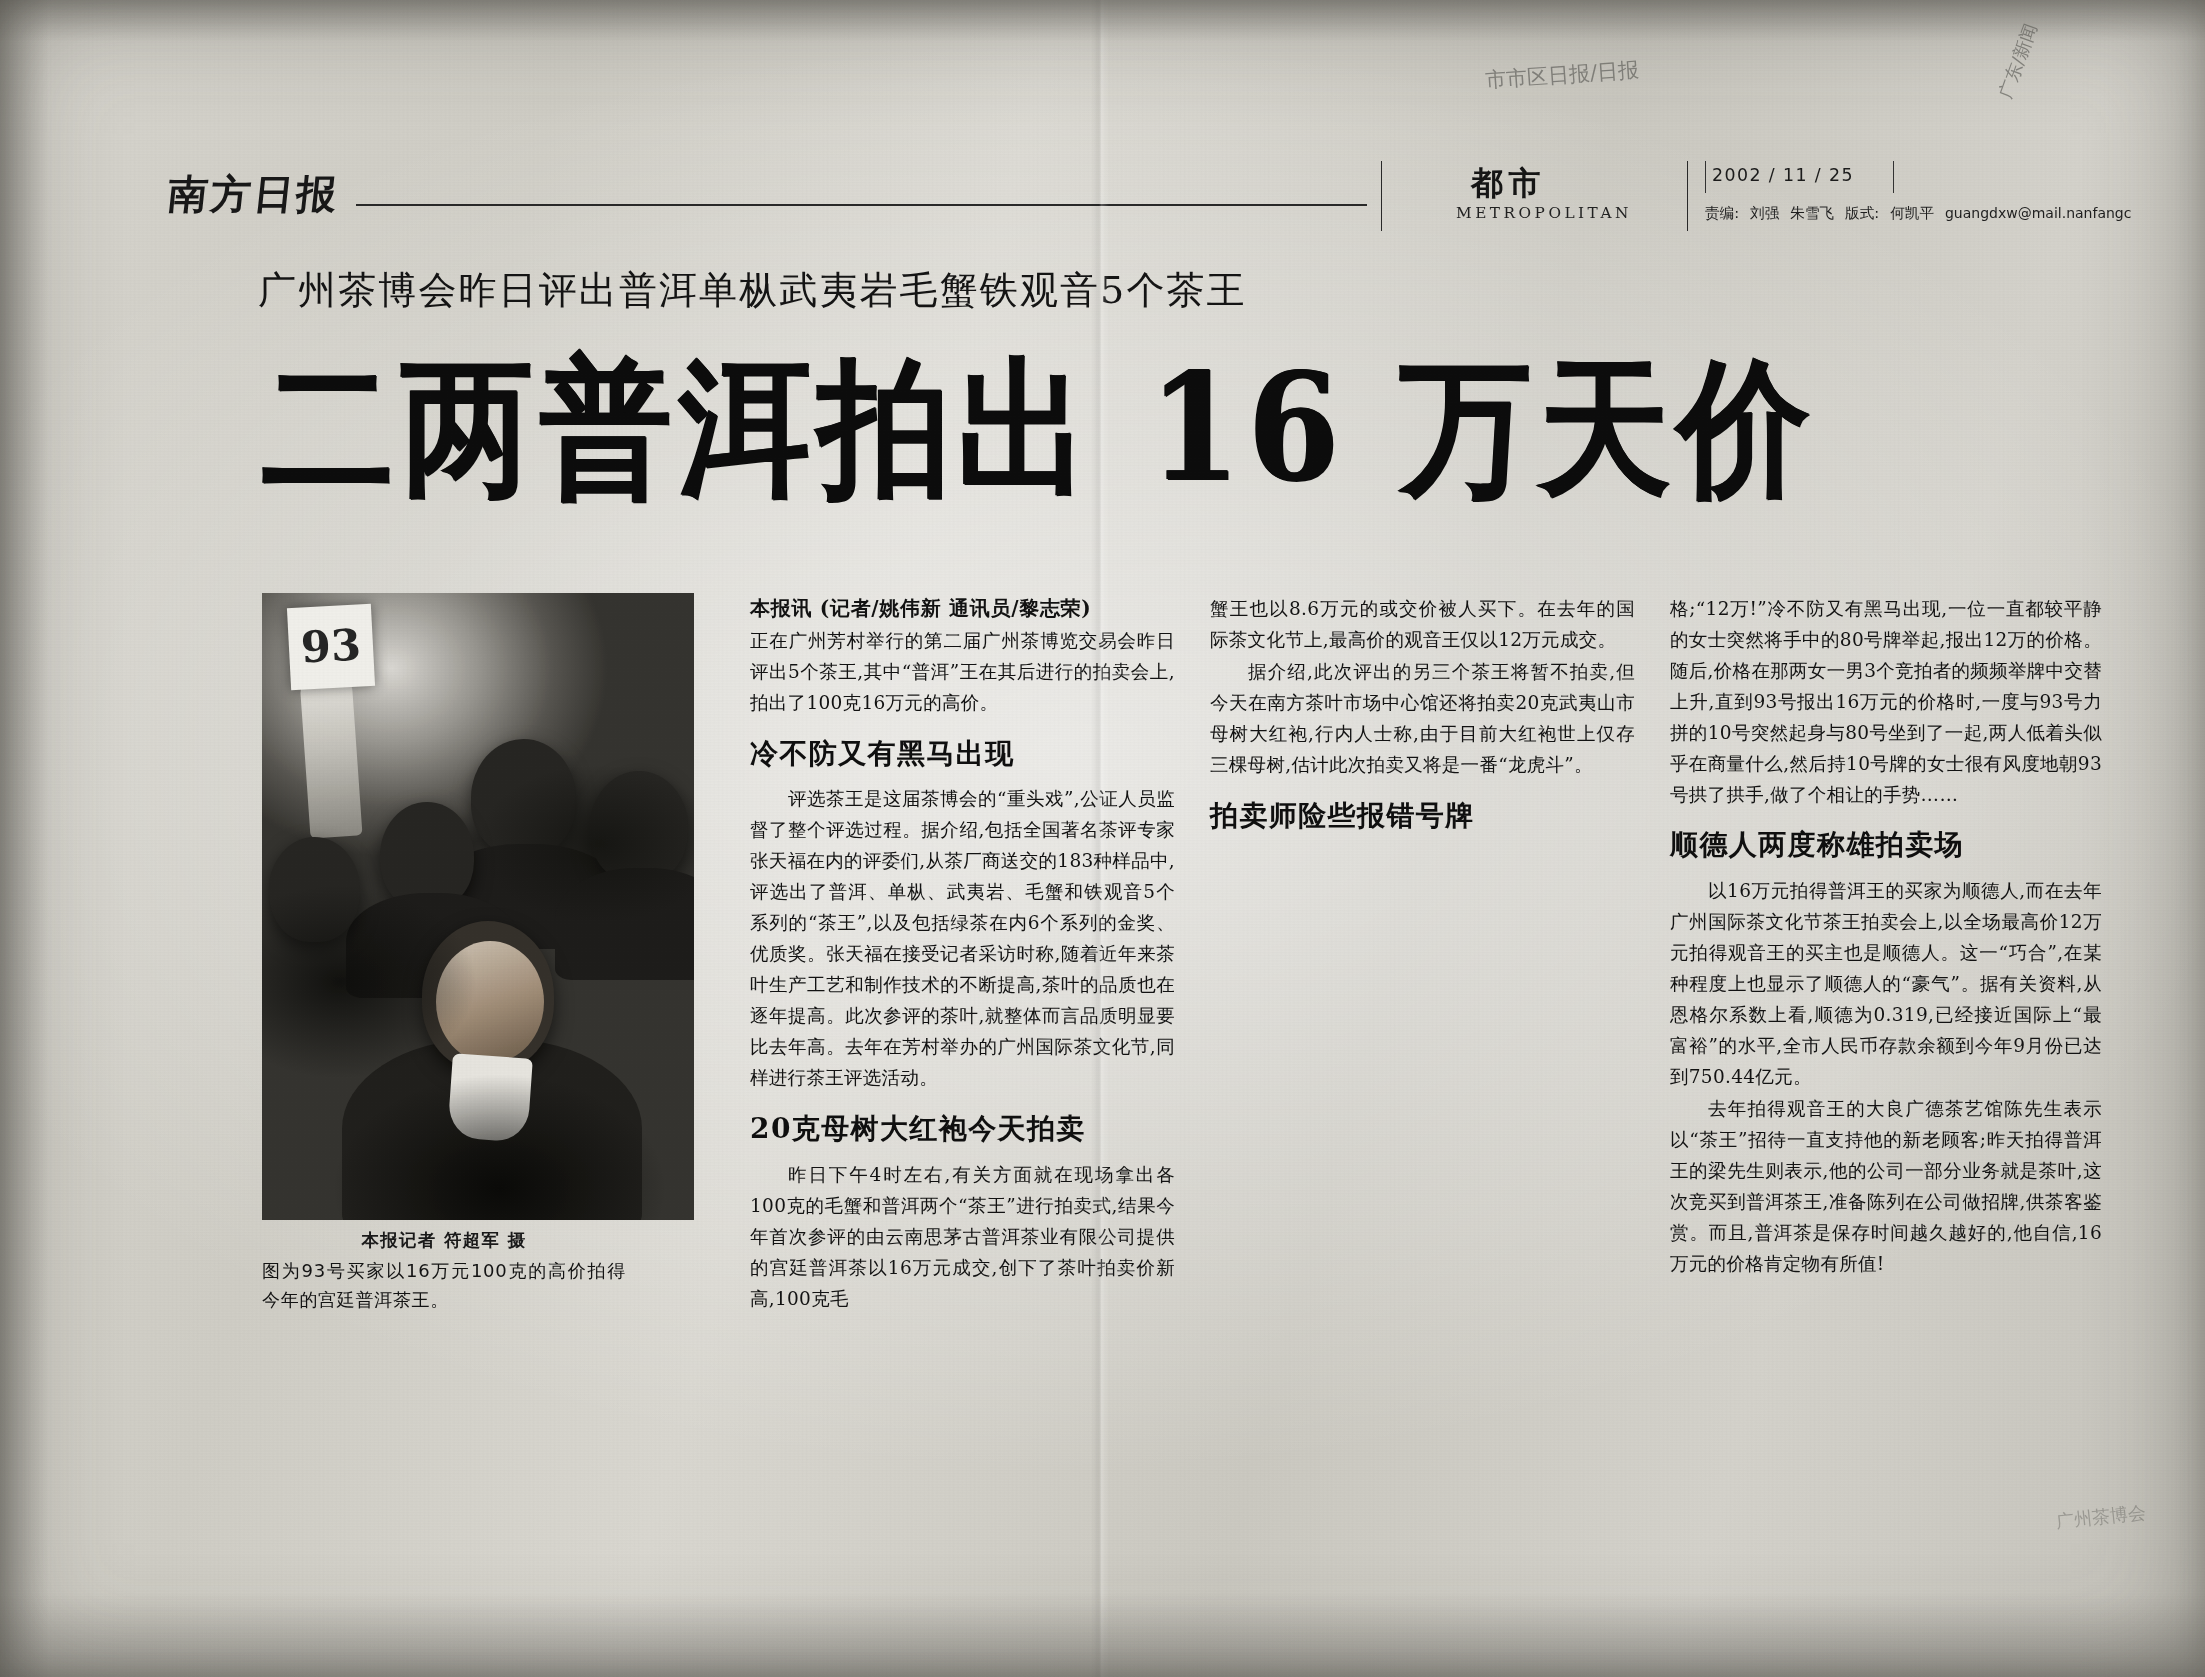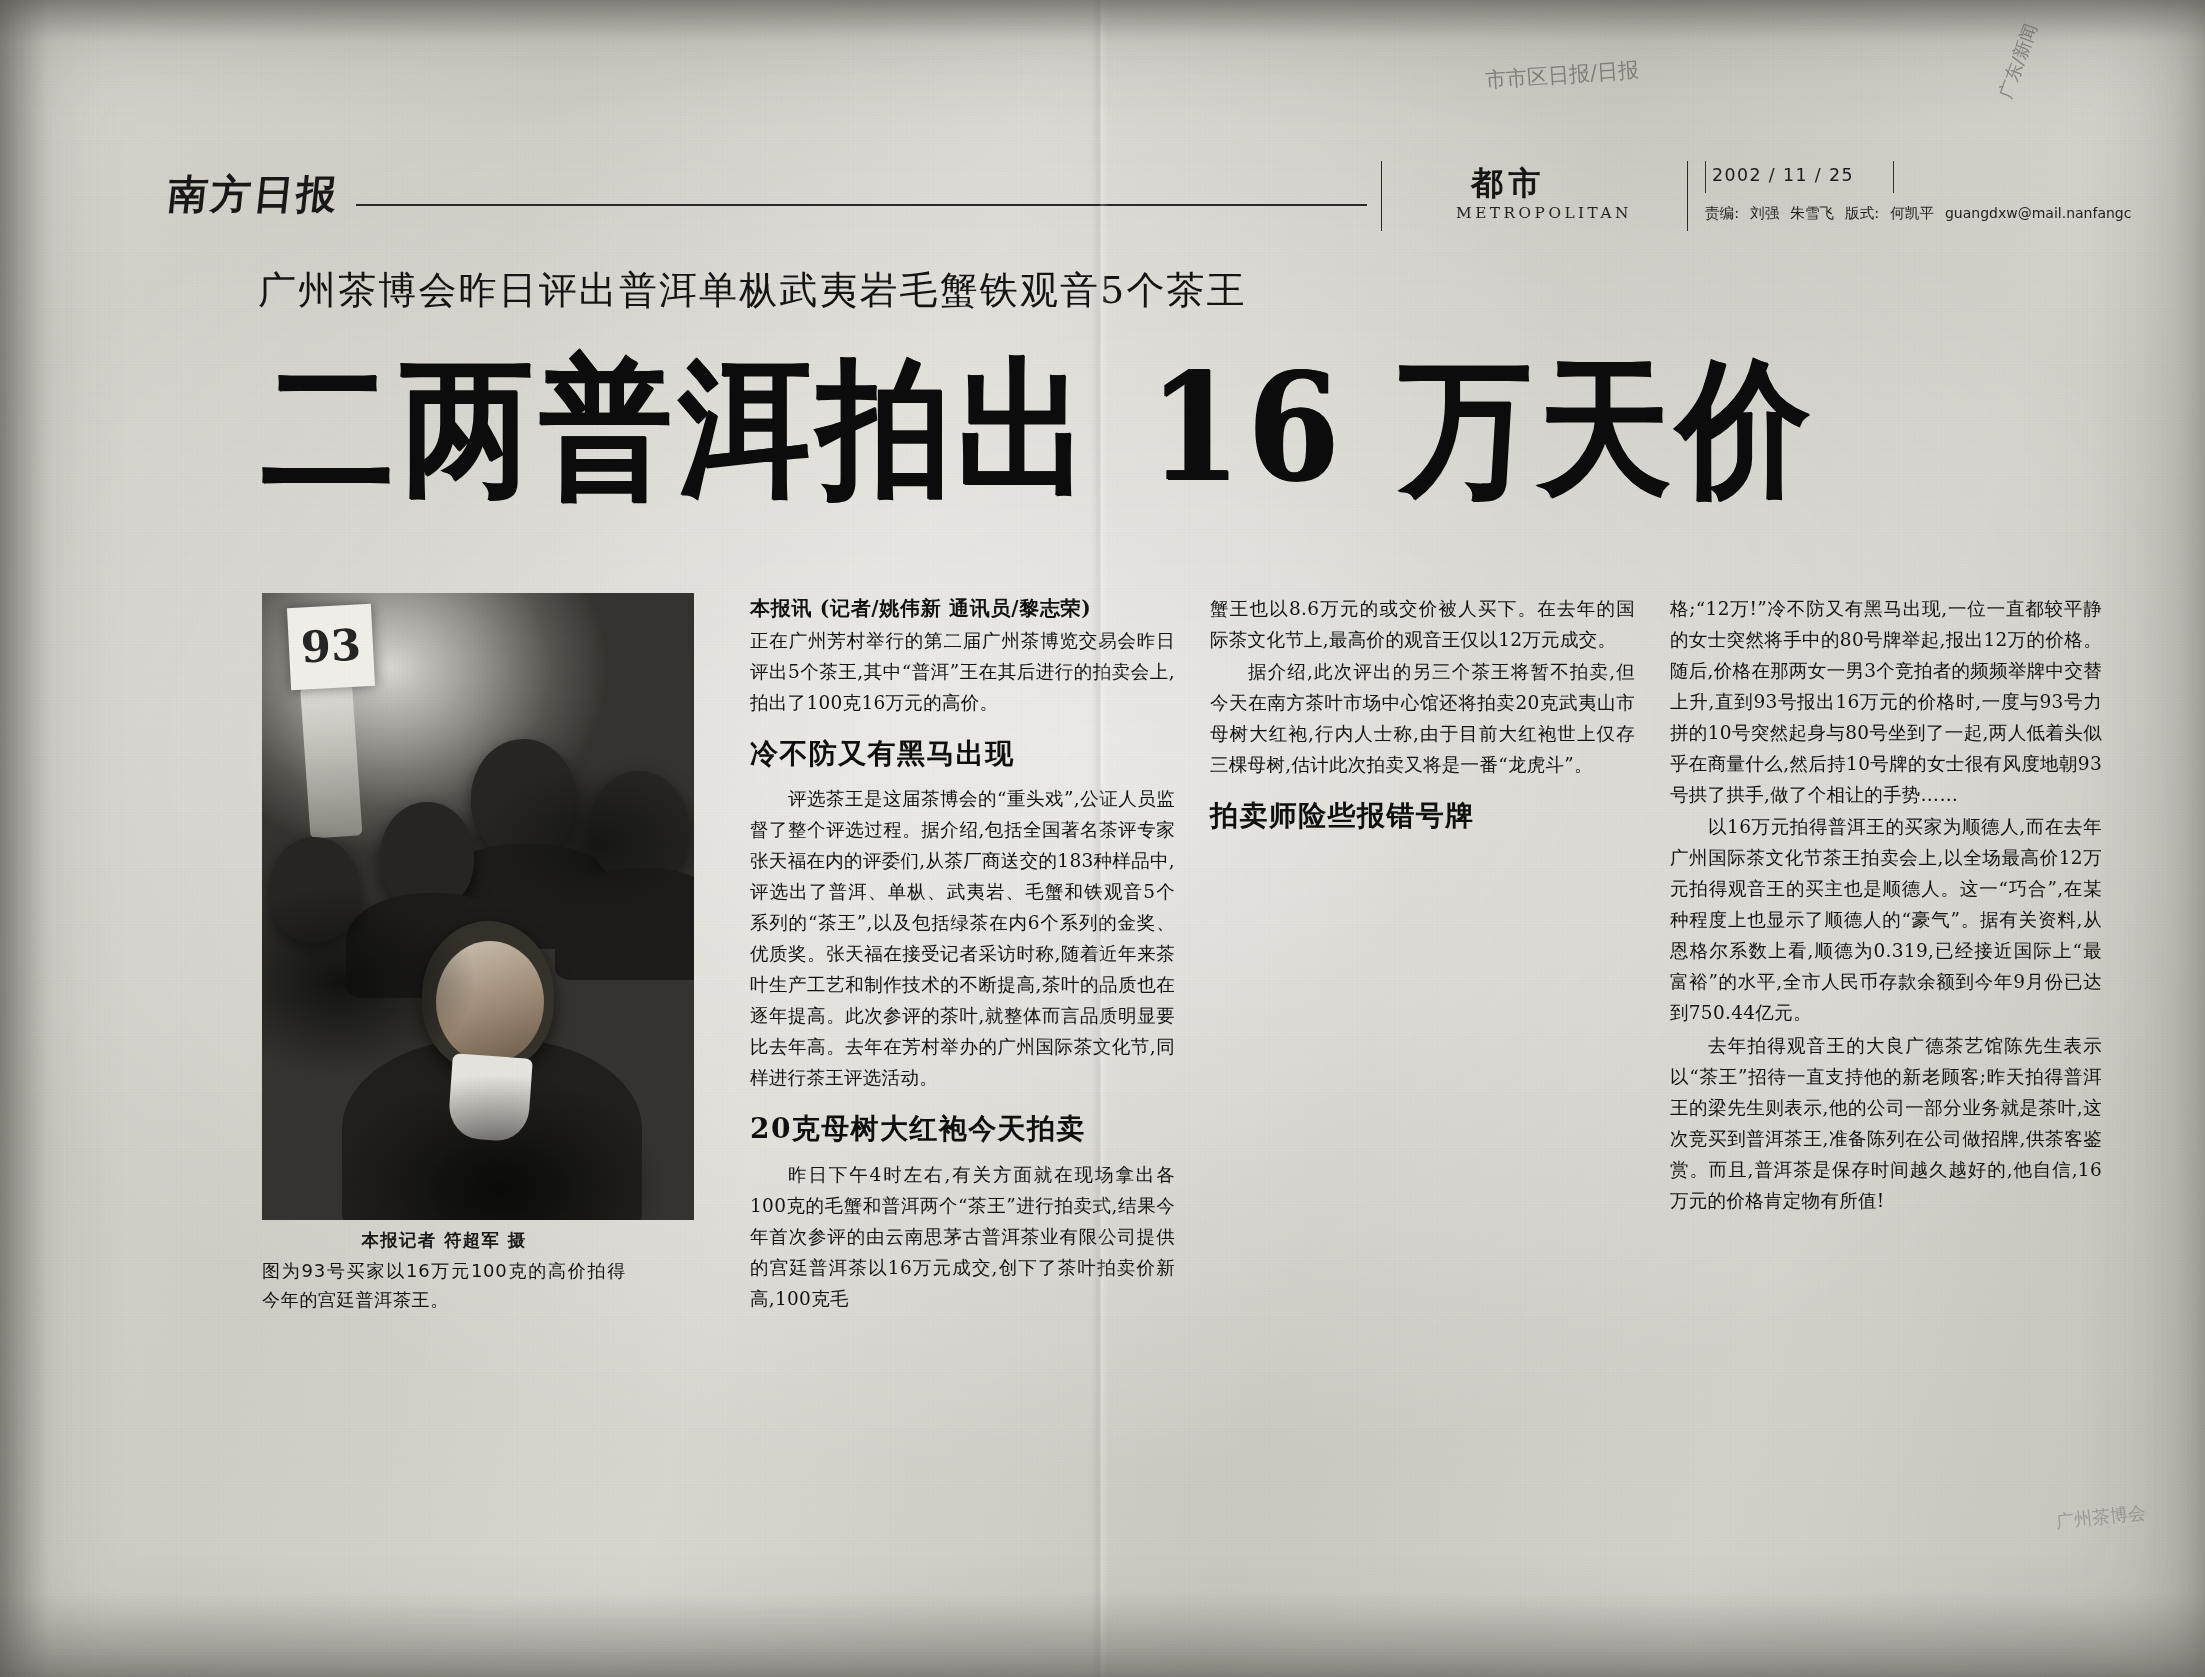--- a/index.html
+++ b/index.html
@@ -391,20 +391,21 @@
       </div>
 
       <div class="col" id="col2">
         <p class="para noindent">蟹王也以8.6万元的或交价被人买下。在去年的国际茶文化节上,最高价的观音王仅以12万元成交。</p>
         <p class="para">据介绍,此次评出的另三个茶王将暂不拍卖,但今天在南方茶叶市场中心馆还将拍卖20克武夷山市母树大红袍,行内人士称,由于目前大红袍世上仅存三棵母树,估计此次拍卖又将是一番“龙虎斗”。</p>
         <div class="sub-head">拍卖师险些报错号牌</div>
       </div>
 
       <div class="col" id="col3">
         <p class="para noindent">格;“12万!”冷不防又有黑马出现,一位一直都较平静的女士突然将手中的80号牌举起,报出12万的价格。随后,价格在那两女一男3个竞拍者的频频举牌中交替上升,直到93号报出16万元的价格时,一度与93号力拼的10号突然起身与80号坐到了一起,两人低着头似乎在商量什么,然后持10号牌的女士很有风度地朝93号拱了拱手,做了个相让的手势……</p>
+        <div class="sub-head">顺德人两度称雄拍卖场</div>
         <p class="para">以16万元拍得普洱王的买家为顺德人,而在去年广州国际茶文化节茶王拍卖会上,以全场最高价12万元拍得观音王的买主也是顺德人。这一“巧合”,在某种程度上也显示了顺德人的“豪气”。据有关资料,从恩格尔系数上看,顺德为0.319,已经接近国际上“最富裕”的水平,全市人民币存款余额到今年9月份已达到750.44亿元。</p>
         <p class="para">去年拍得观音王的大良广德茶艺馆陈先生表示以“茶王”招待一直支持他的新老顾客;昨天拍得普洱王的梁先生则表示,他的公司一部分业务就是茶叶,这次竞买到普洱茶王,准备陈列在公司做招牌,供茶客鉴赏。而且,普洱茶是保存时间越久越好的,他自信,16万元的价格肯定物有所值!</p>
       </div>
 
     </div>
   </div>
 
   <div class="scribble" style="left:1485px; top:61px; font-size:21px; transform:rotate(-4deg);">市市区日报/日报</div>
   <div class="scribble" style="left:1979px; top:49px; font-size:18px; transform:rotate(-70deg);">广东/新闻</div>
   <div class="scribble" style="left:2056px; top:1505px; font-size:18px; transform:rotate(-6deg); opacity:0.35;">广州茶博会</div>

